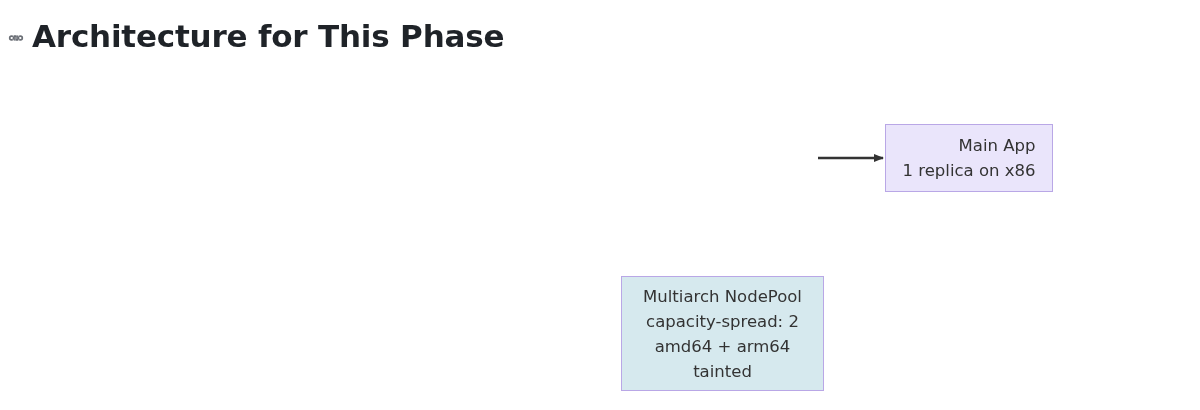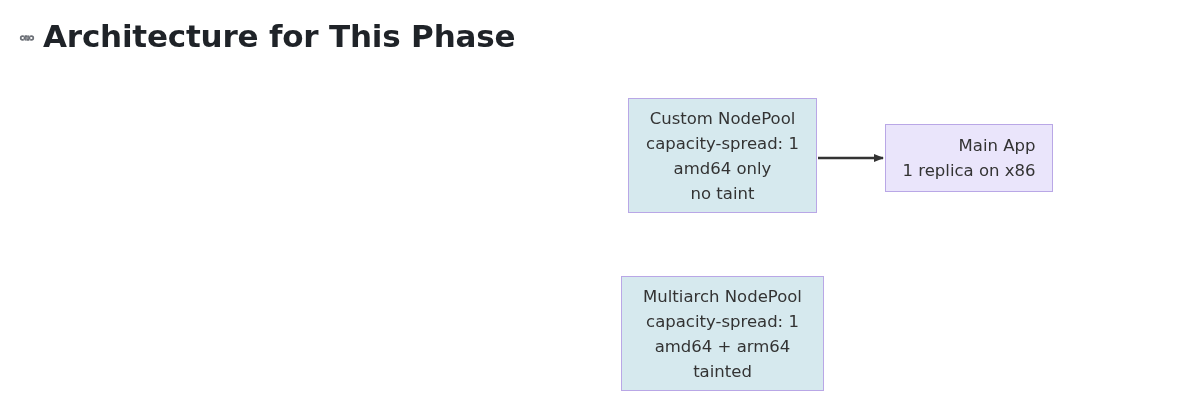--- a/index.html
+++ b/index.html
@@ -18,21 +18,21 @@
 
   
   .page-heading {
     position: absolute;
     left: 0px;
     top: 14px;
     display: flex;
     align-items: center;
     gap: 6px;
     height: 44px;
-    padding-left: 17px;
+    padding-left: 6px;
   }
   .anchor-link {
     display: inline-flex;
     align-items: center;
     justify-content: center;
     width: 20px;
     height: 20px;
     color: #6b6f76;
     flex: 0 0 auto;
     margin-top: 3px;
@@ -111,32 +111,26 @@
 
   <svg class="diagram-svg" viewBox="0 0 1200 410" xmlns="http://www.w3.org/2000/svg">
     <defs>
       <marker id="arrowhead" markerWidth="10" markerHeight="8" refX="9" refY="4" orient="auto" markerUnits="userSpaceOnUse">
         <path d="M0,0 L10,4 L0,8 z" fill="#333333"></path>
       </marker>
     </defs>
     <line x1="818" y1="158" x2="883" y2="158" stroke="#333333" stroke-width="2.4" marker-end="url(#arrowhead)"></line>
   </svg>
 
-  <div class="node node-nodepool" id="node-custom-nodepool">
-    <span class="node-label">Custom NodePool
-capacity-spread: 1
-amd64 only
-no taint</span>
-  </div>
 
   <div class="node node-app" id="node-main-app">
     <span class="node-label">Main App
 1 replica on x86</span>
   </div>
 
   <div class="node node-nodepool" id="node-multiarch-nodepool">
     <span class="node-label">Multiarch NodePool
-capacity-spread: 1
+capacity-spread: 2
 amd64 + arm64
 tainted</span>
   </div>
 
 </div>
 
 </body></html>

